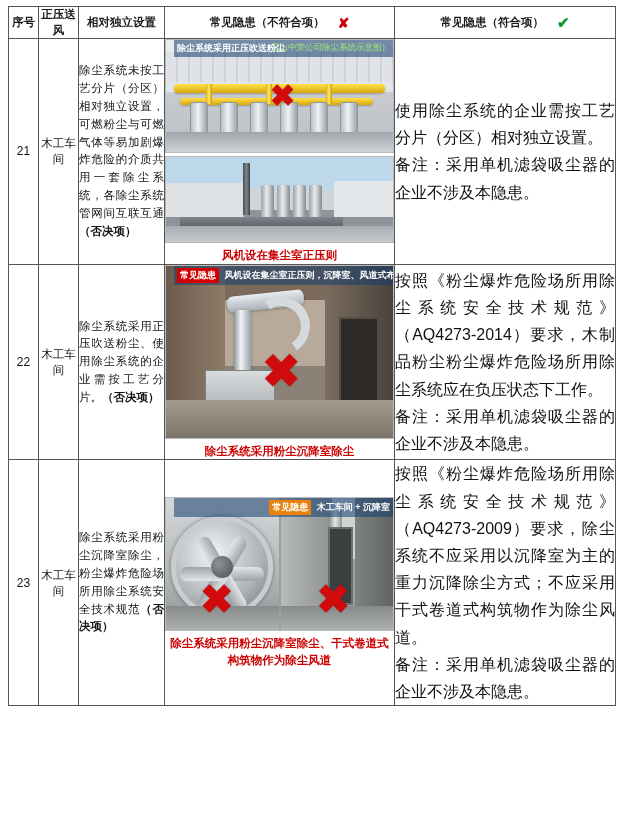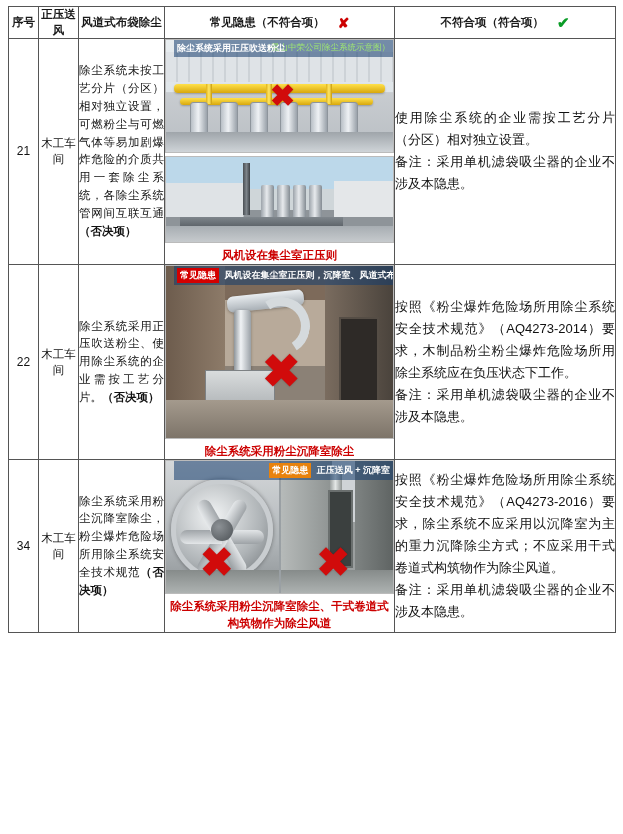--- a/index.html
+++ b/index.html
@@ -80,21 +80,21 @@
     font-size: 11.5px;
     line-height: 1.55;
     padding: 6px 7px;
     color: #111;
     text-align: justify;
   }
   td.req .emph {
     font-weight: bold;
   }
   td.good {
-    font-size: 13px;
+    font-size: 16px;
     line-height: 1.7;
     padding: 8px 8px;
     color: #111;
     text-align: justify;
     vertical-align: middle;
   }
   td.bad {
     padding: 5px 4px 4px 4px;
     text-align: center;
   }
@@ -334,30 +334,30 @@
       <col class="c-seq">
       <col class="c-dept">
       <col class="c-req">
       <col class="c-bad">
       <col class="c-good">
     </colgroup>
     <thead>
       <tr>
         <th>序号</th>
         <th>正压送风</th>
-        <th>风道式布袋除尘</th>
+        <th>相对独立设置</th>
         <th>
           <span class="hdr-inline">
             <span>常见隐患（不符合项）</span>
             <span class="mark-x">✘</span>
           </span>
         </th>
         <th>
           <span class="hdr-inline">
-            <span>不符合项（符合项）</span>
+            <span>常见隐患（符合项）</span>
             <span class="mark-check">✔</span>
           </span>
         </th>
       </tr>
     </thead>
     <tbody>
 
       <tr>
         <td class="seq">21</td>
         <td class="dept">木工车间</td>
@@ -432,31 +432,31 @@
             <div class="caption">除尘系统采用粉尘沉降室除尘</div>
           </div>
         </td>
         <td class="good">
           <div>按照《粉尘爆炸危险场所用除尘系统安全技术规范》（AQ4273-2014）要求，木制品粉尘粉尘爆炸危险场所用除尘系统应在负压状态下工作。</div>
           <div>备注：采用单机滤袋吸尘器的企业不涉及本隐患。</div>
         </td>
       </tr>
 
       <tr>
-        <td class="seq">34</td>
+        <td class="seq">23</td>
         <td class="dept">木工车间</td>
         <td class="req">
           <span>除尘系统采用粉尘沉降室除尘，粉尘爆炸危险场所用除尘系统安全技术规范</span><span class="emph">（否决项）</span>
         </td>
         <td class="bad">
           <div class="photo-wrap">
             <div class="ph p23">
               <div class="banner">
                 <span class="tagorange">常见隐患</span>
-                <span>正压送风 + 沉降室</span>
+                <span>木工车间 + 沉降室</span>
               </div>
               <div class="half hl">
                 <div class="fan-outer">
                   <div class="blade" style="transform:rotate(0deg);"></div>
                   <div class="blade" style="transform:rotate(60deg);"></div>
                   <div class="blade" style="transform:rotate(120deg);"></div>
                   <div class="blade" style="transform:rotate(180deg);"></div>
                   <div class="blade" style="transform:rotate(240deg);"></div>
                   <div class="blade" style="transform:rotate(300deg);"></div>
                   <div class="fan-hub"></div>
@@ -470,20 +470,20 @@
                 <div class="vduct"></div>
                 <div class="vdoor"></div>
                 <div class="gfloor"></div>
                 <div class="bigx" style="font-size:40px; left:36px; top:78px;">✖</div>
               </div>
             </div>
             <div class="caption">除尘系统采用粉尘沉降室除尘、干式卷道式构筑物作为除尘风道</div>
           </div>
         </td>
         <td class="good">
-          <div>按照《粉尘爆炸危险场所用除尘系统安全技术规范》（AQ4273-2016）要求，除尘系统不应采用以沉降室为主的重力沉降除尘方式；不应采用干式卷道式构筑物作为除尘风道。</div>
+          <div>按照《粉尘爆炸危险场所用除尘系统安全技术规范》（AQ4273-2009）要求，除尘系统不应采用以沉降室为主的重力沉降除尘方式；不应采用干式卷道式构筑物作为除尘风道。</div>
           <div>备注：采用单机滤袋吸尘器的企业不涉及本隐患。</div>
         </td>
       </tr>
 
     </tbody>
   </table>
 </div>
 
 </body></html>

